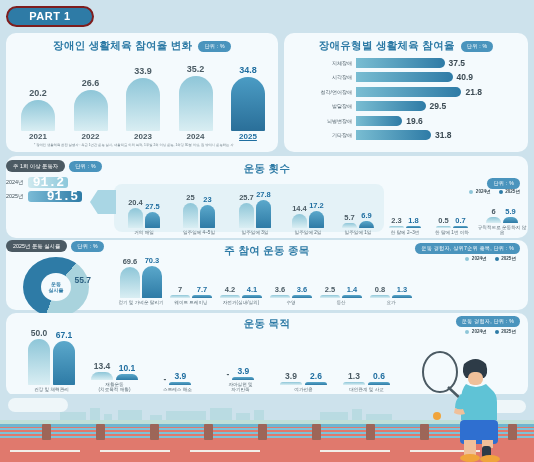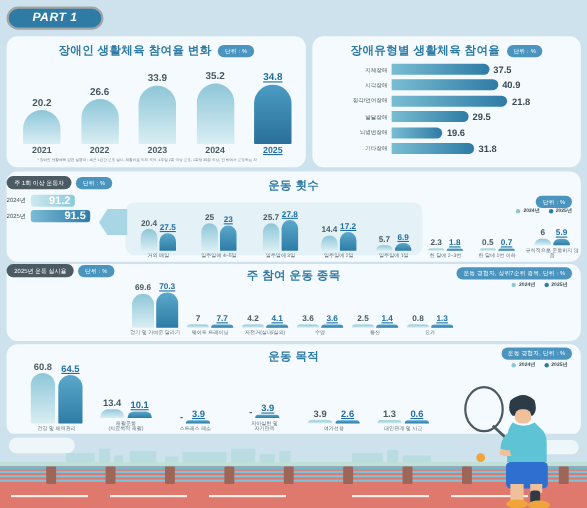--- a/index.html
+++ b/index.html
@@ -9,22 +9,21 @@
     background:#cfe3ec; position:relative;
   }
   .page { position:absolute; inset:0; background:#cde2ec; }
 
   
   .header { position:absolute; left:0; top:3px; width:534px; height:26px; display:flex; align-items:center; padding:0 6px; gap:6px; }
   .part-pill {
     width:88px; height:21px; border-radius:11px; background:#2e7ba6;
     color:#fff; font-size:11px; font-weight:bold; letter-spacing:.5px;
     display:flex; align-items:center; justify-content:center;
-    border:2px solid #a3a3a3;
-    font-style:italic;
+    border:2px solid #7f1d1d;
   }
   .title-pill {
     flex:1; height:23px; border-radius:12px; background:#2e7ba6;
     color:#fff; font-size:13px; font-weight:bold; letter-spacing:1px;
     display:flex; align-items:center; justify-content:center;
   }
 
   
   .card { position:absolute; background:#f4fafd; border-radius:10px; }
   .card-title { color:#2e7ba6; font-size:10.5px; font-weight:bold; text-align:center; letter-spacing:.3px; }
@@ -38,21 +37,21 @@
     padding:2.5px 7px; display:inline-flex; align-items:center; justify-content:center; white-space:nowrap;
   }
 
   
   .domebar { border-radius:50px 50px 3px 3px; }
   .g-light { background:linear-gradient(180deg,#8ec6d8 0%,#d9eef3 100%); }
   .g-dark  { background:linear-gradient(180deg,#5ba8cb 0%,#2e7ba6 100%); }
   .g-deep  { background:linear-gradient(180deg,#4b9cc4 0%,#2a6f99 100%); }
 
   .val-l { color:#4a5a63; font-size:9px; font-weight:bold; }
-  .val-d { color:#1f6ea0; font-size:9px; font-weight:bold;text-decoration:underline; }
+  .val-d { color:#1f6ea0; font-size:9px; font-weight:bold; }
   .cat-lab { color:#5a6b75; font-size:4.6px; text-align:center; line-height:1.25; }
 
   
   #card1 { left:6px; top:33px; width:272px; height:119px; }
   #card1 .hd { position:absolute; top:6px; left:0; width:100%; display:flex; align-items:center; justify-content:center; gap:6px; }
   .c1-bars { position:absolute; left:12px; top:26px; width:250px; height:72px; display:flex; align-items:flex-end; justify-content:space-between; }
   .c1-col { width:40px; display:flex; flex-direction:column; align-items:center; }
   .c1-col .v { margin-bottom:2px; }
   .c1-col .b { width:34px; }
   .c1-axis { position:absolute; left:12px; top:99px; width:250px; display:flex; justify-content:space-between; }
@@ -88,21 +87,21 @@
   .fsub .v { font-size:7.5px; font-weight:bold; margin-bottom:1px; white-space:nowrap; }
   .fsub .b { width:15px; }
   .flab { margin-top:2px; }
 
   
   .wk { position:absolute; left:6px; top:160px; width:94px; }
   .wk-head { display:flex; align-items:center; gap:4px; }
   .wk-rows { margin-top:4px; }
   .wk-row { display:flex; align-items:center; height:12px; margin-bottom:2px; }
   .wk-y { font-size:5.4px; color:#3d4d56; width:22px; }
-  .wk-bar { height:11px; border-radius:3px; display:flex; align-items:center; justify-content:flex-end; padding-right:4px; color:#fff; font-size:10px; font-weight:bold; }
+  .wk-bar { height:11px; border-radius:3px; display:flex; align-items:center; justify-content:flex-end; padding-right:4px; color:#fff; font-size:13px; font-weight:bold;font-family:Liberation Mono, monospace; }
 
   
   .donut-wrap { position:absolute; left:6px; top:240px; width:100px; }
   .donut-head { display:flex; align-items:center; gap:4px; }
   .donut { position:relative; width:66px; height:60px; margin:5px auto 0; border-radius:50%;
            background:conic-gradient(from 200deg,#2e7ba6 0deg 200deg,#a9d3dd 200deg 360deg); }
   .donut::after { content:""; position:absolute; left:50%; top:50%; transform:translate(-50%,-50%);
                   width:30px; height:28px; border-radius:50%; background:#f4fafd; }
   .donut-center { position:absolute; left:50%; top:50%; transform:translate(-50%,-50%); z-index:2;
                   text-align:center; font-size:5px; color:#2e7ba6; font-weight:bold; line-height:1.2; }
@@ -460,44 +459,51 @@
           <div class="cat-lab flab">요가</div>
         </div>
       </div>
   </div>
 
   <div class="donut-wrap">
     <div class="donut-head">
       <div class="dark-badge">2025년 운동 실시율</div>
       <div class="unit-badge">단위 : %</div>
     </div>
+    <div class="donut">
+      <div class="donut-center">
+        <span>운동</span><br>
+        <span>실시율</span>
+      </div>
+      <div class="donut-val">55.7</div>
+    </div>
   </div>
 
   <div class="card" id="card5">
     <div class="card-title c5-title">운동 목적</div>
     <div class="unit-badge c5-badge">운동 경험자, 단위 : %</div>
     <div class="c5-legend">
       <span class="lg">
           <i style="background:#8ec6d8"></i>
           <b>2024년</b>
         </span>
       <span class="lg">
           <i style="background:#2e7ba6"></i>
           <b>2025년</b>
         </span>
     </div>
     <div class="purpose" id="purposebars">
         <div class="pcol" style="width: 63px;">
           <div class="ppair">
             <div class="psub">
-              <div class="v val-l">60.8</div>
+              <div class="v val-l">50.0</div>
               <div class="b domebar g-light" style="height:45.910588235294114px"></div>
             </div>
             <div class="psub">
-              <div class="v val-d">64.5</div>
+              <div class="v val-d">67.1</div>
               <div class="b domebar g-dark" style="height:43.877647058823534px"></div>
             </div>
           </div>
           <div class="cat-lab flab">건강 및 체력관리</div>
         </div>
         <div class="pcol" style="width: 63px;">
           <div class="ppair">
             <div class="psub">
               <div class="v val-l">13.4</div>
               <div class="b domebar g-light" style="height:7.567058823529412px"></div>

